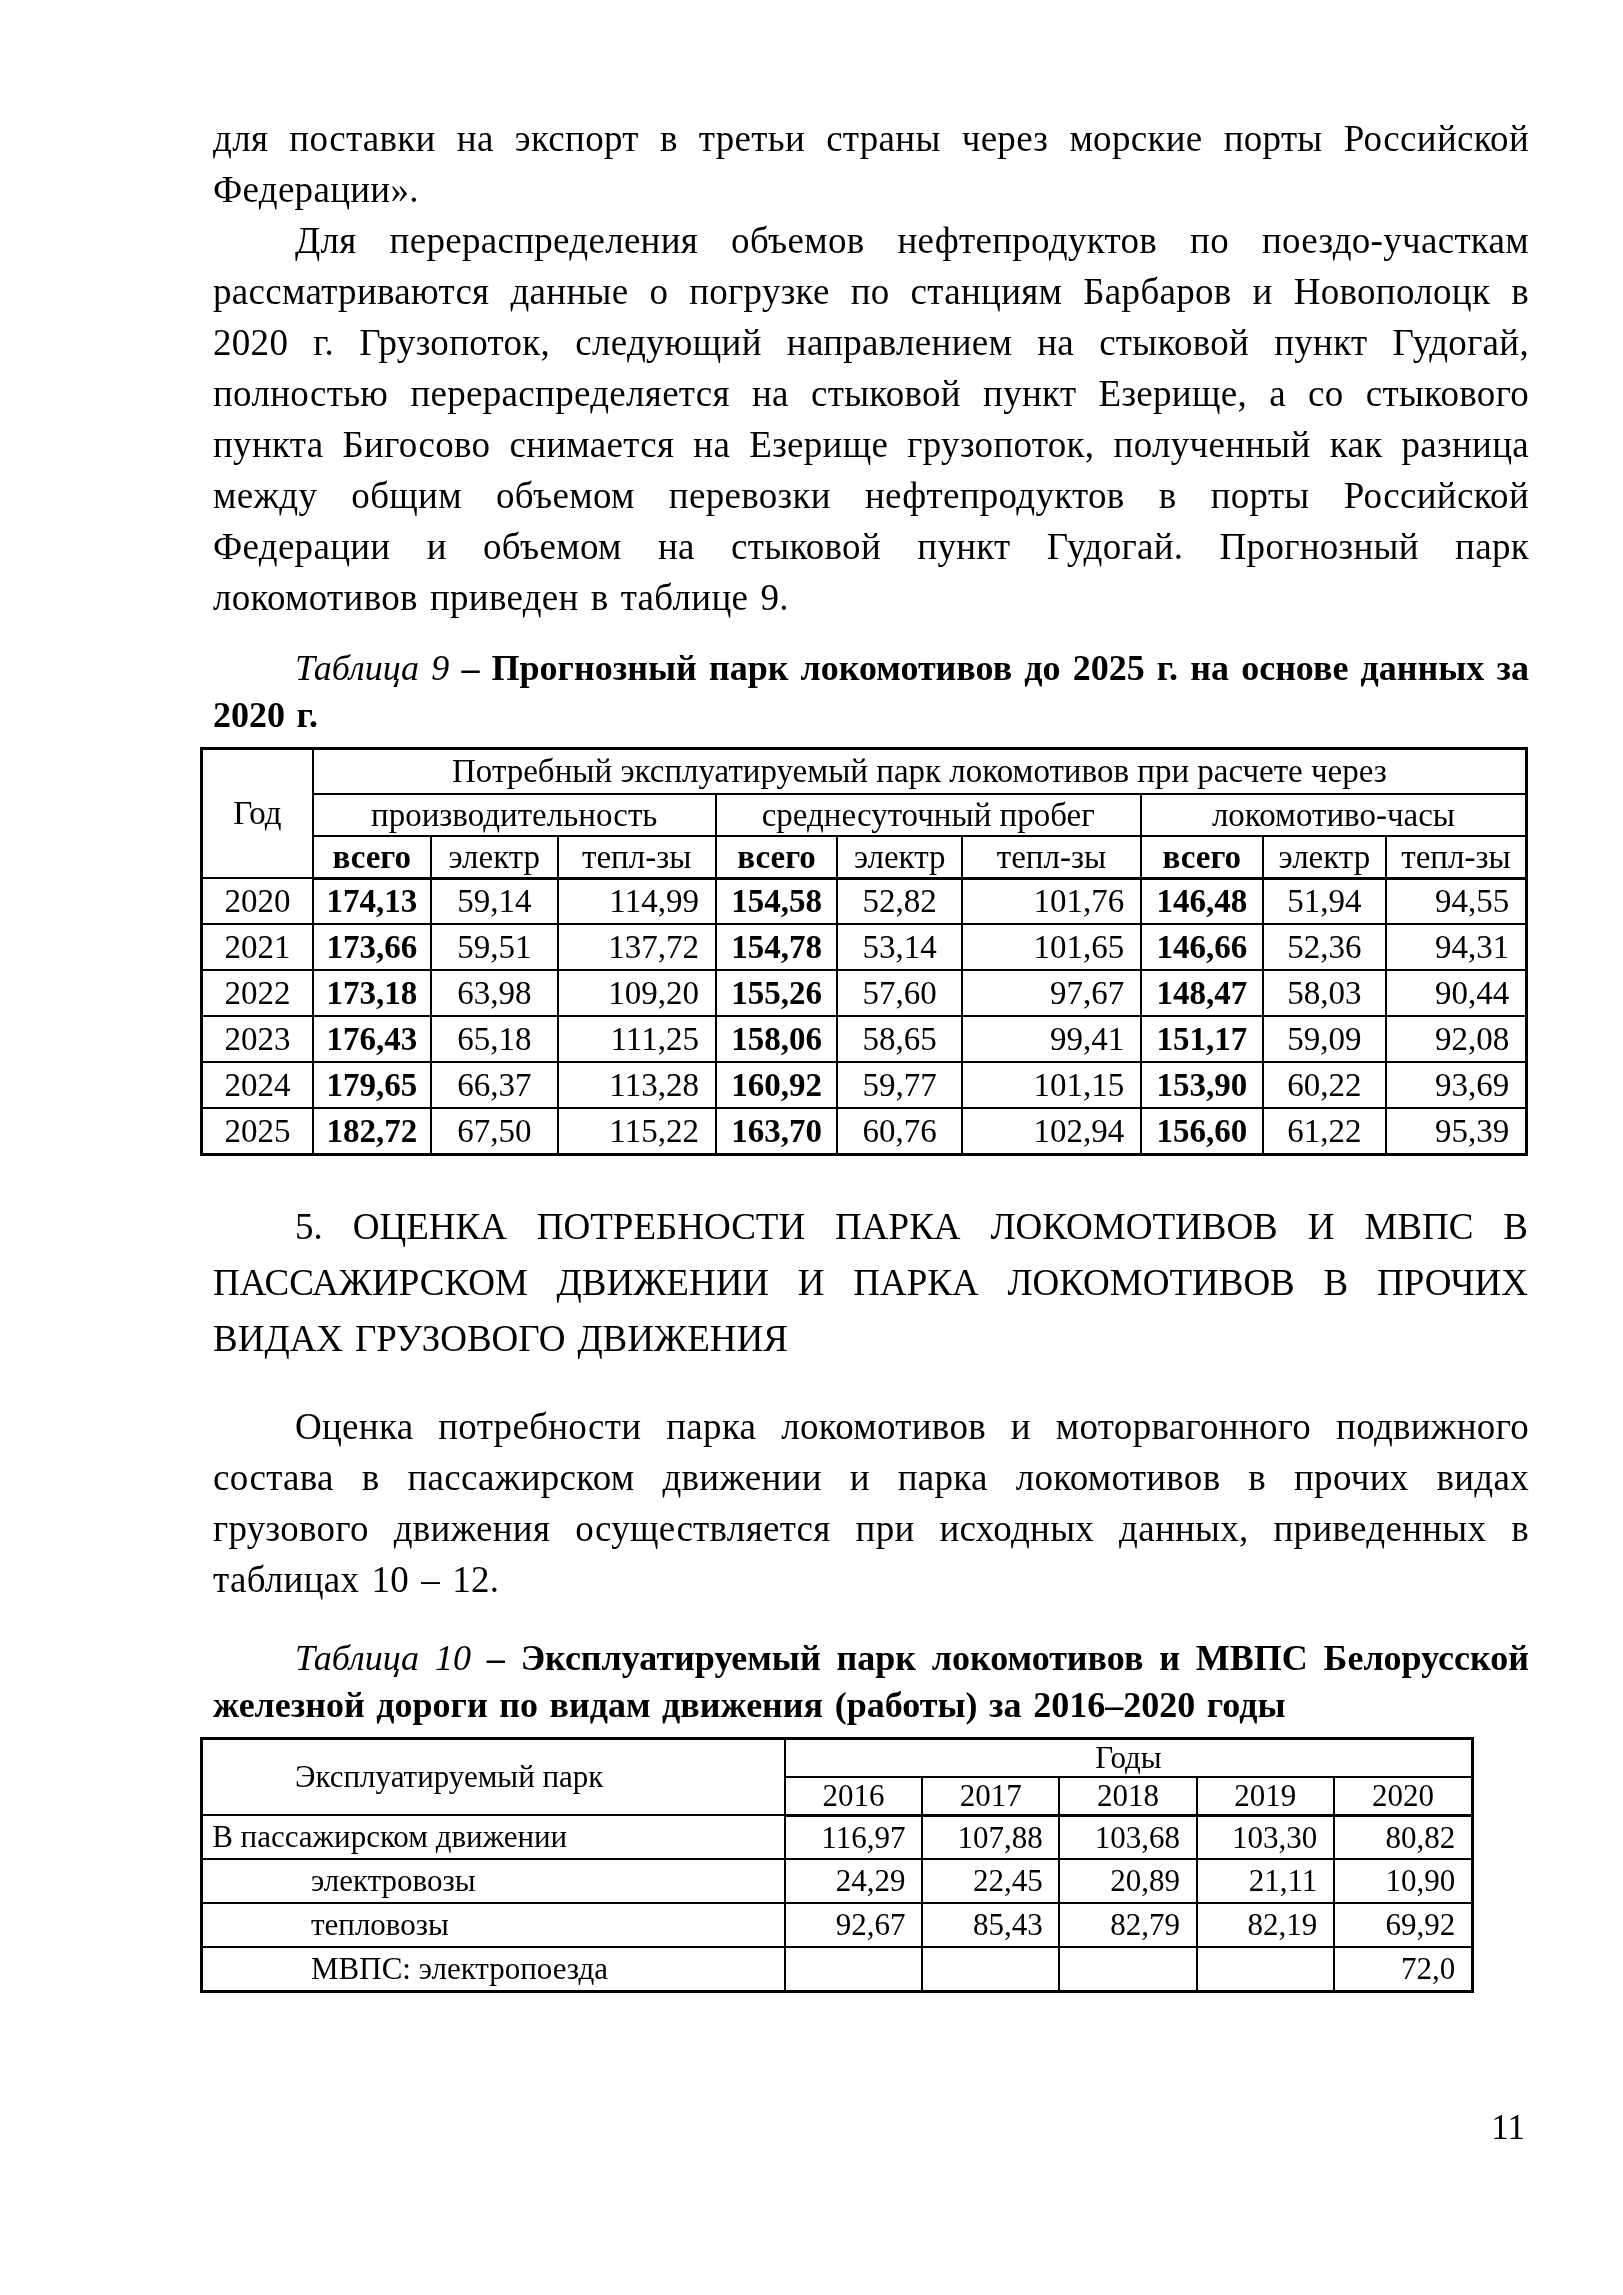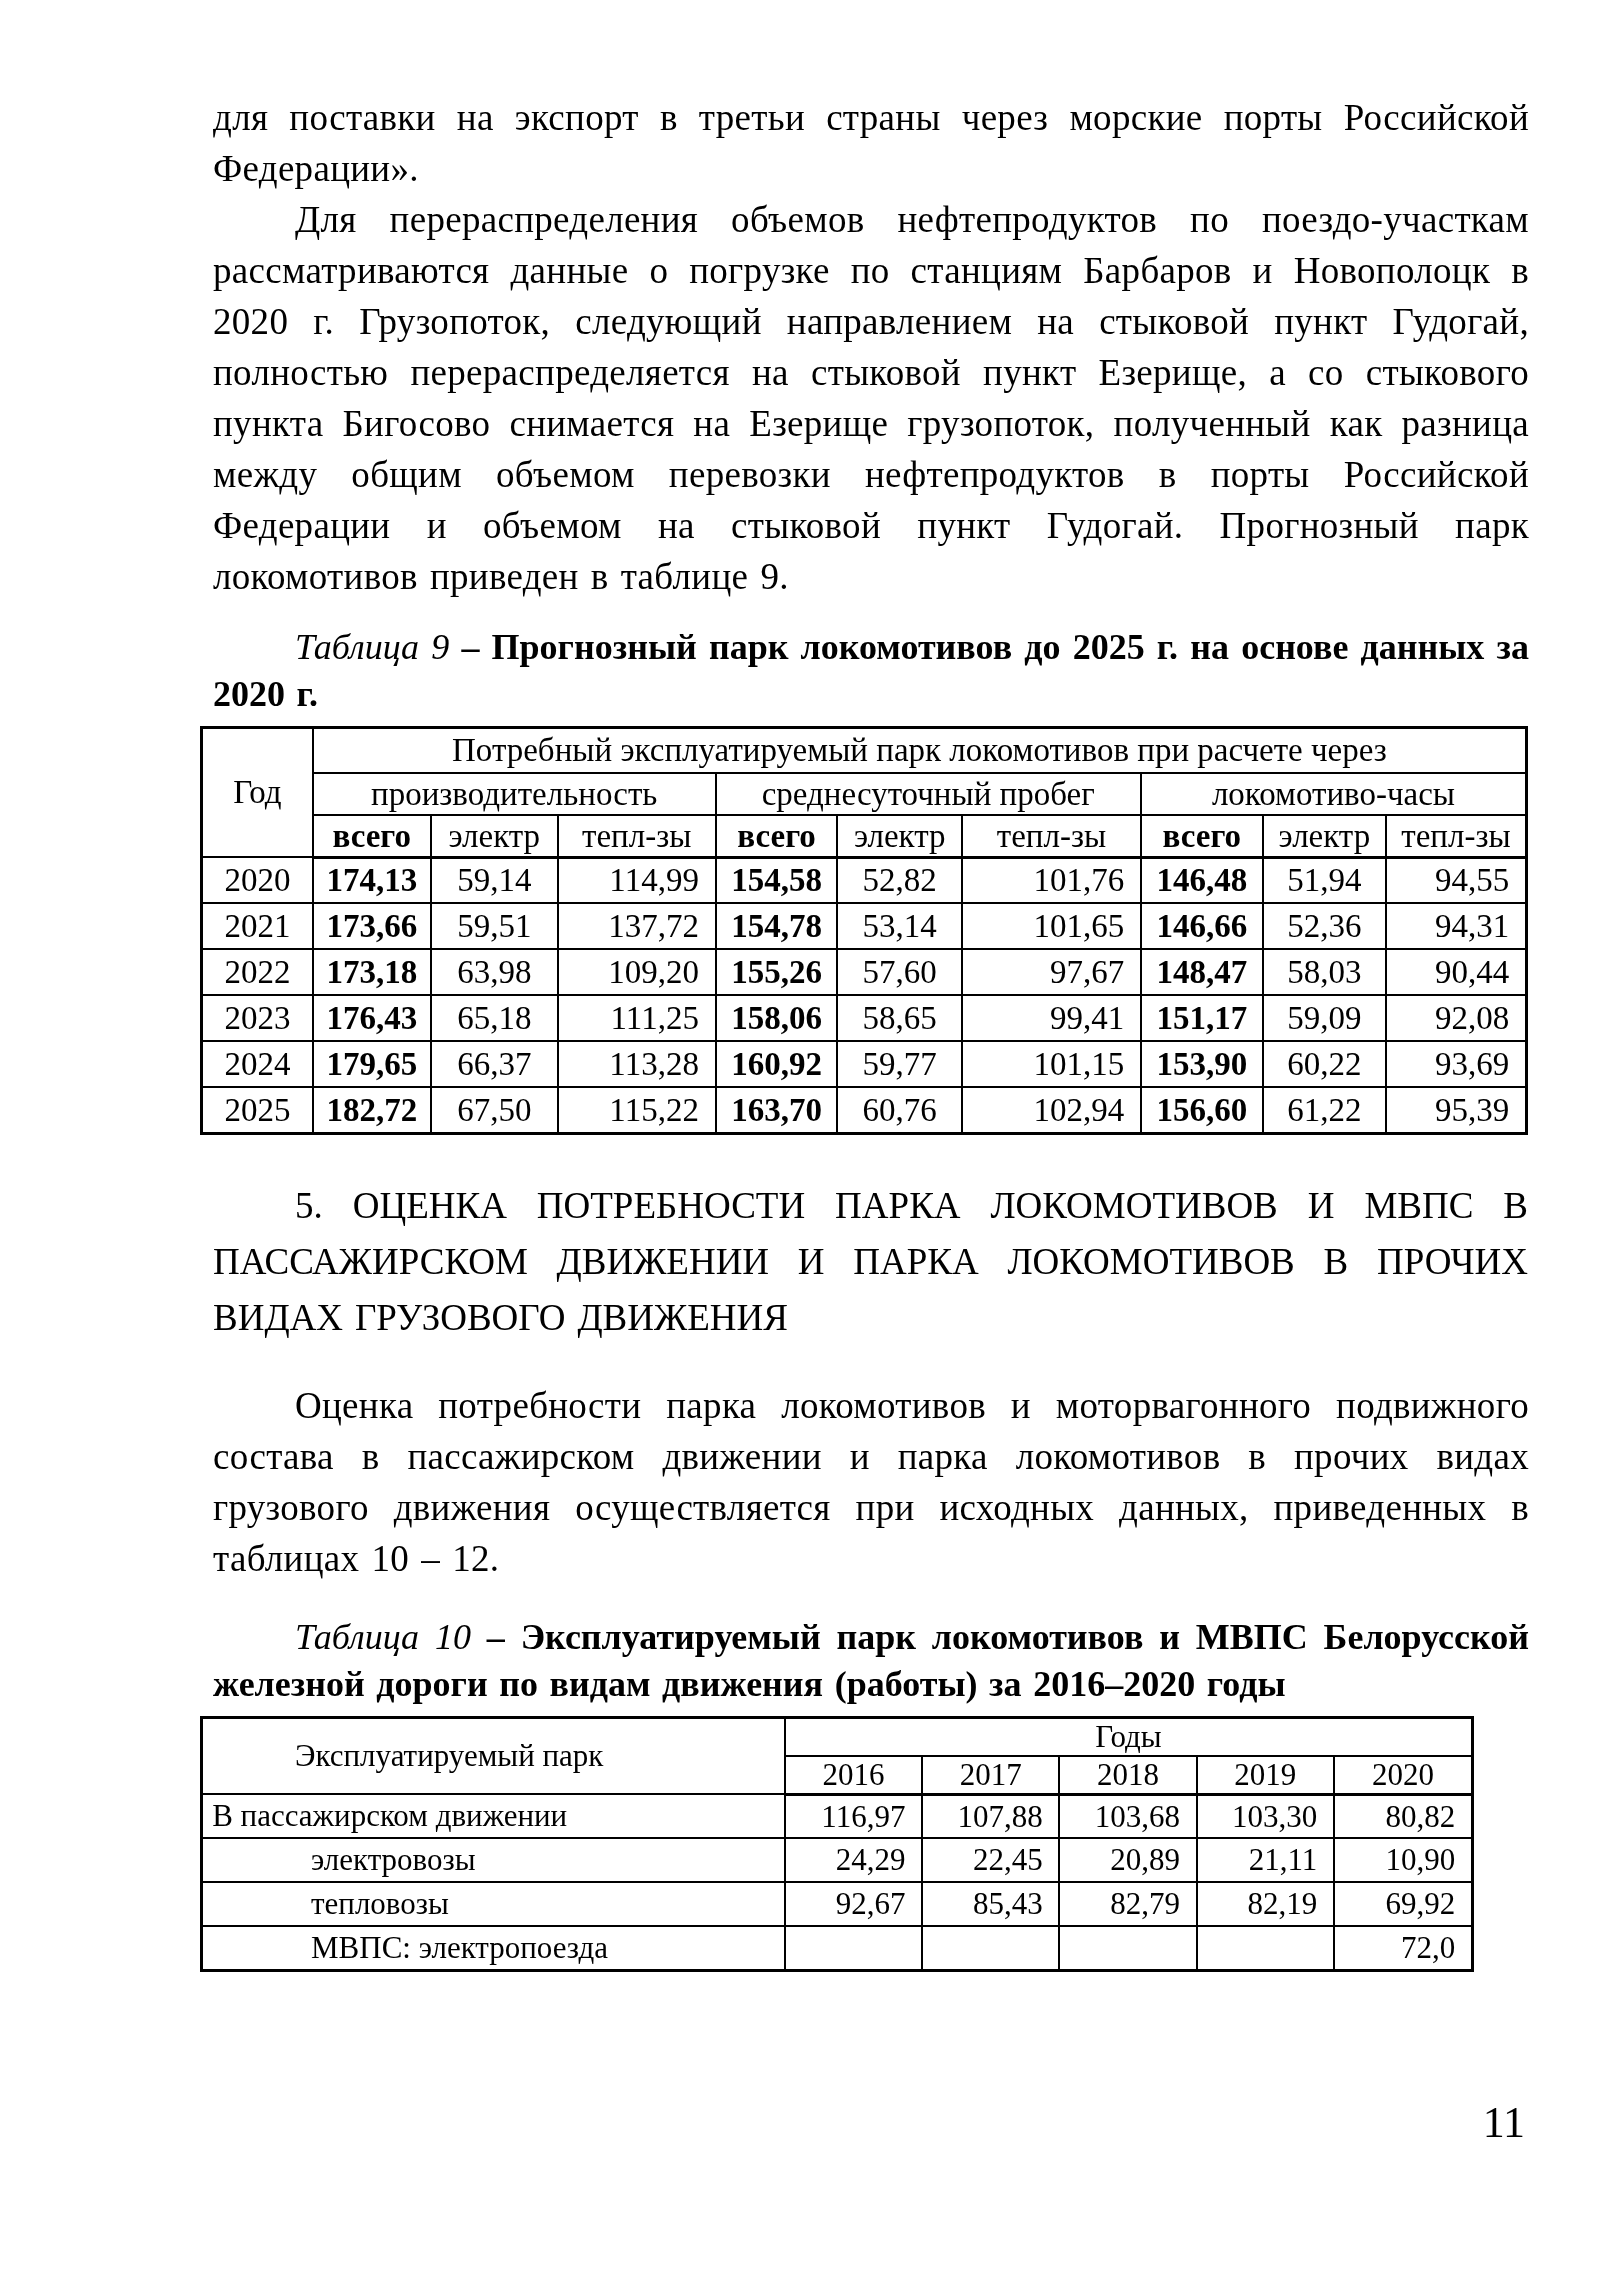--- a/index.html
+++ b/index.html
@@ -21,21 +21,21 @@
   }
   p.body {
     margin: 0;
     font-size: 37px;
     line-height: 51px;
     text-align: justify;
     text-indent: 82px;
     word-spacing: 2.6px;
     letter-spacing: 0.3px;
   }
-  p.body.noindent { text-indent: 0; }
+  p.body.noindent { text-indent: 0; margin-top: 21px; }
   .caption {
     margin: 22px 0 0 0;
     font-size: 36px;
     line-height: 47px;
     text-align: justify;
     text-indent: 82px;
     word-spacing: 2.6px;
   }
   .caption .lbl { font-style: italic; }
   .caption .ttl { font-weight: bold; }
@@ -77,21 +77,21 @@
   .t10 tr.hyears td { height: 38px; border-bottom-width: 3.9px; }
   .t10 tr.hgody td { height: 35px; }
   .t10 tr.d td { height: 44px; }
   .t10 td.lab { text-align: left; padding-left: 9.2px; }
   .t10 td.lab.ind { padding-left: 108px; }
   .t10 td.num { text-align: right; padding-right: 15.7px; }
   .page-number {
     position: absolute;
     right: 98px;
     bottom: 147px;
-    font-size: 44px;
+    font-size: 35px;
   }
 </style>
 </head>
 <body>
 
 <div class="content">
 
   <p class="body noindent">для поставки на экспорт в третьи страны через морские порты Российской Федерации».</p>
 
   <p class="body">Для перераспределения объемов нефтепродуктов по поездо-участкам рассматриваются данные о погрузке по станциям Барбаров и Новополоцк в 2020 г. Грузопоток, следующий направлением на стыковой пункт Гудогай, полностью перераспределяется на стыковой пункт Езерище, а со стыкового пункта Бигосово снимается на Езерище грузопоток, полученный как разница между общим объемом перевозки нефтепродуктов в порты Российской Федерации и объемом на стыковой пункт Гудогай. Прогнозный парк локомотивов приведен в таблице 9.</p>

